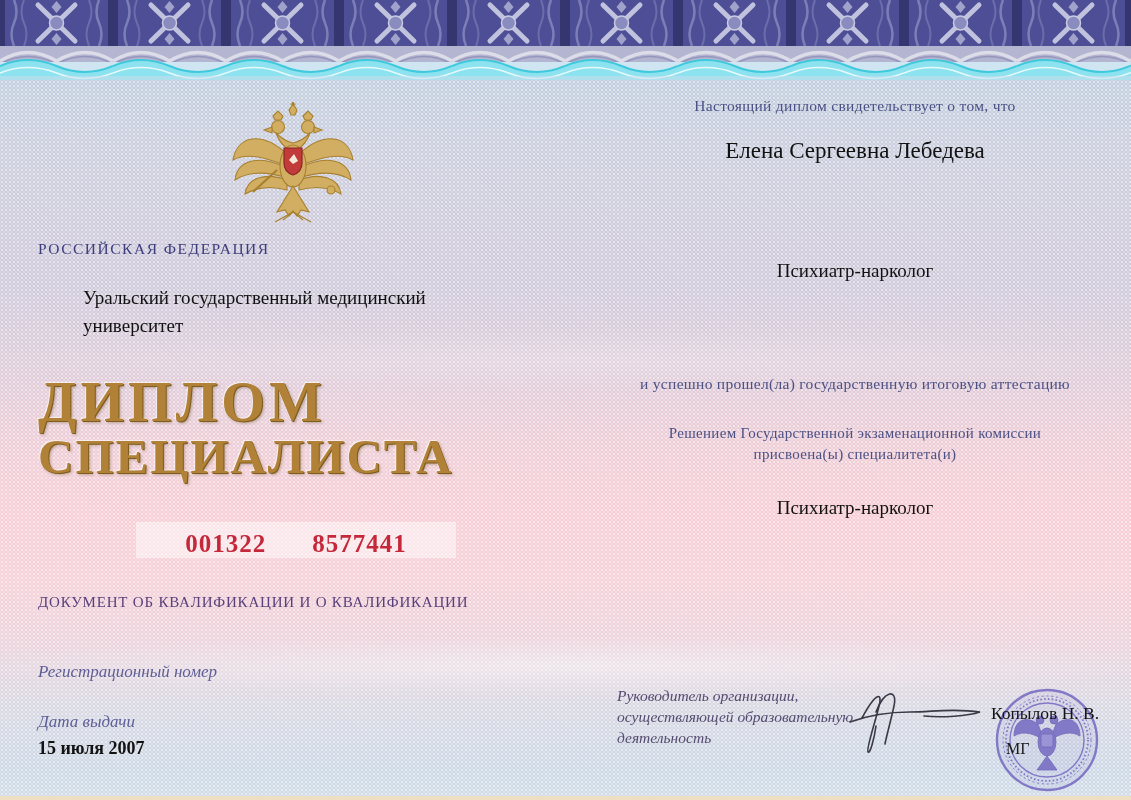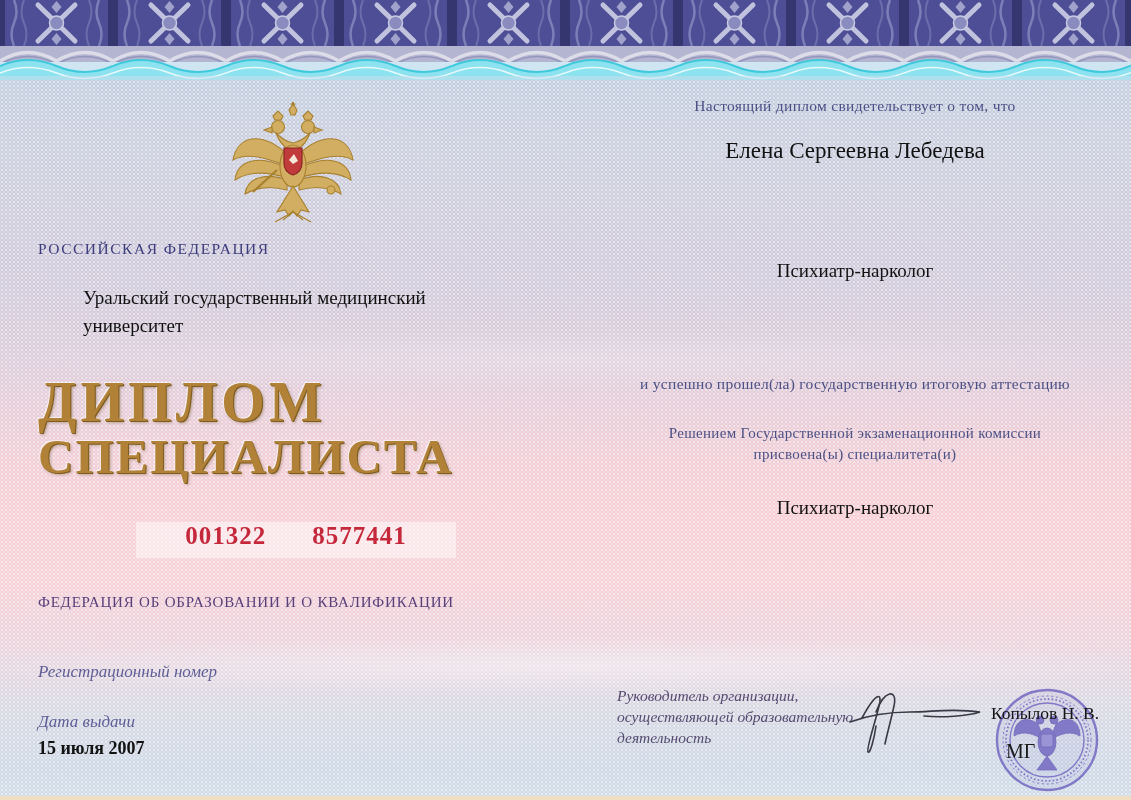--- a/index.html
+++ b/index.html
@@ -43,31 +43,31 @@
   .diploma-title{
     color:#b08136;font-weight:bold;
     text-shadow:1px 1px 0 #7e5c20, -1px -1px 1px rgba(255,255,255,.65), 2px 2px 3px rgba(90,60,10,.35);
   }
   .title1{font-size:56px;letter-spacing:4px;line-height:1;}
   .title2{font-size:49px;letter-spacing:2px;line-height:1;}
 
   .num-strip{
     left:186px;top:522px;width:320px;height:36px;
     background:rgba(255,255,255,.48);
-    display:flex;align-items:flex-start;justify-content:center;gap:46px;
+    display:flex;align-items:flex-end;justify-content:center;gap:46px;
   }
   
   .serial{color:#c5283a;font-weight:bold;font-size:25px;letter-spacing:1px;}
 
   .head-label{
     color:#554a70;font-style:italic;font-size:15.5px;line-height:1.35;
     text-align:left;white-space:pre-line;
   }
   .sig-name{color:#141414;font-size:17.5px;}
-  .seal-caption{color:#1a1a1a;font-size:20px;}
+  .seal-caption{color:#1a1a1a;font-size:16px;}
 </style>
 </head>
 <body>
 
 <div id="stage">
 
   <div class="texture"></div>
   <div class="wave-glow" style="top:636px"></div>
   <div class="wave-glow" style="top:330px;opacity:.5"></div>
 
@@ -144,21 +144,21 @@
   </div>
 
   <div class="abs col-left diploma-title title1" style="top:374px">ДИПЛОМ</div>
   <div class="abs col-left diploma-title title2" style="top:432px">СПЕЦИАЛИСТА</div>
 
   <div class="abs num-strip" style="position:absolute;left:136px;top:522px">
     <span class="serial">001322</span>
     <span class="serial">8577441</span>
   </div>
 
-  <div class="abs col-left lbl-caps-purple" style="top:594px">ФЕДЕРАЦИЯ ОБ ОБРАЗОВАНИИ И О КВАЛИФИКАЦИИ</div>
+  <div class="abs col-left lbl-caps-purple" style="top:594px">ДОКУМЕНТ ОБ КВАЛИФИКАЦИИ И О КВАЛИФИКАЦИИ</div>
 
   <div class="abs col-left lbl-italic" style="top:662px">Регистрационный номер</div>
 
   <div class="abs col-left lbl-italic" style="top:712px">Дата выдачи</div>
   <div class="abs col-left black-text bold" style="top:738px;font-size:18px">15 июля 2007</div>
 
   <div class="abs col-right lbl" style="top:97px">Настоящий диплом свидетельствует о том, что</div>
 
   <div class="abs col-right black-text" style="top:138px;font-size:23px">Елена Сергеевна Лебедева</div>
 

